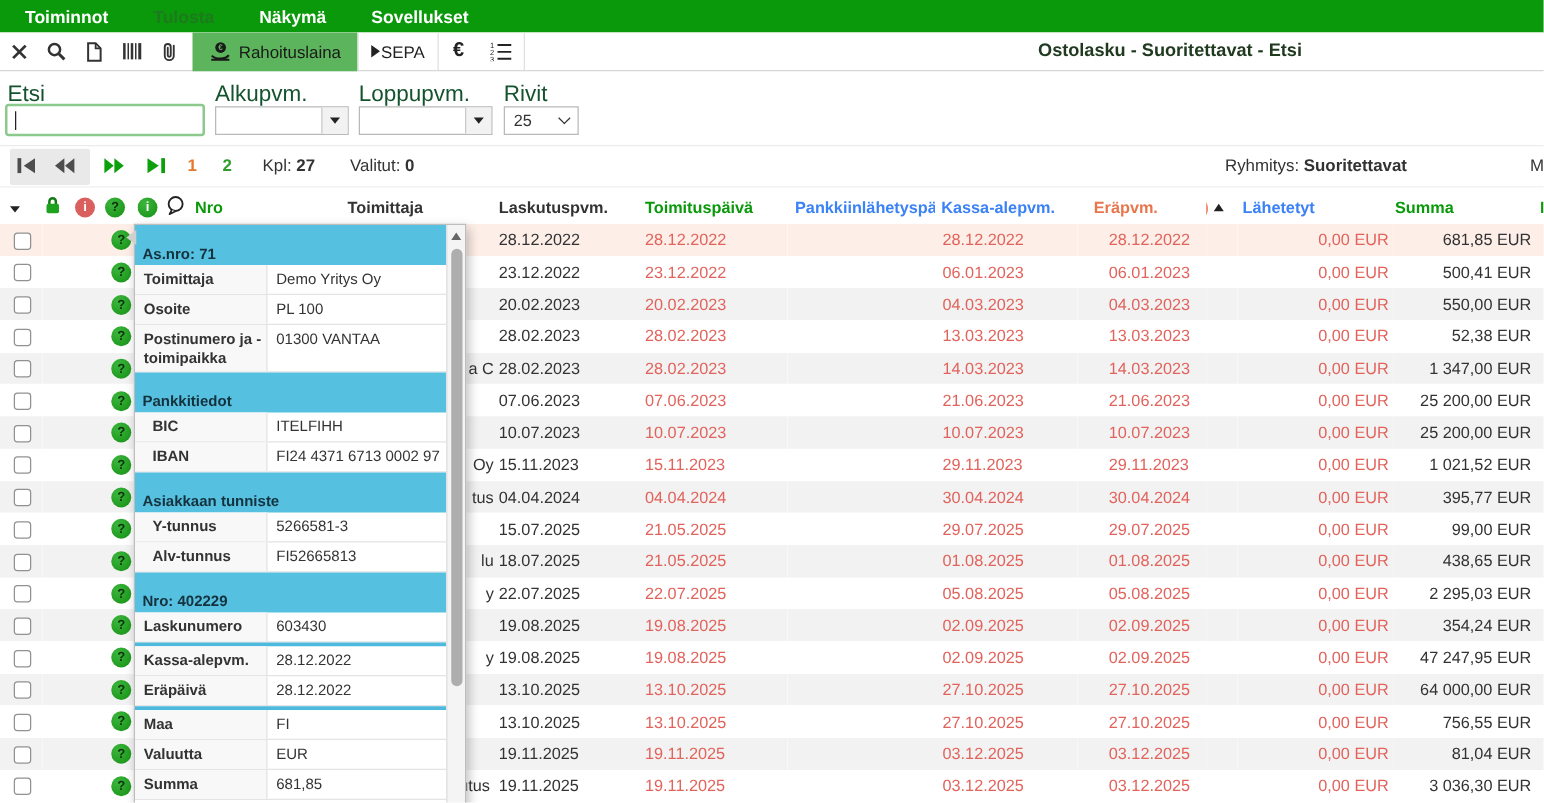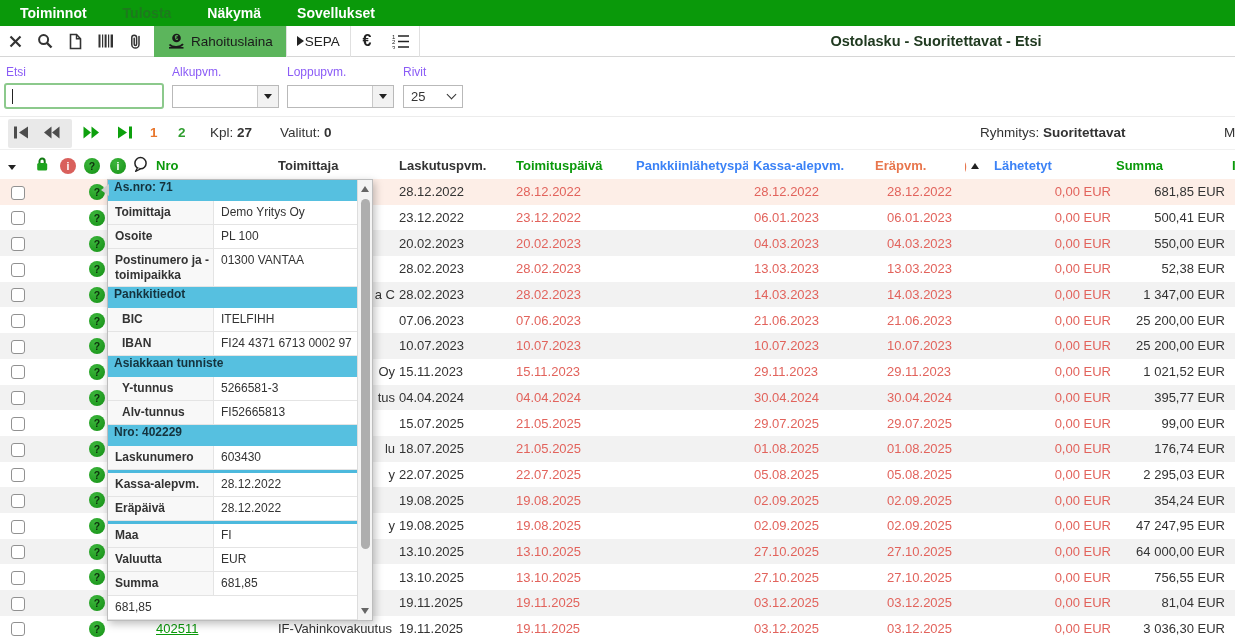--- a/index.html
+++ b/index.html
@@ -26,21 +26,21 @@
   .sepa-btn .arrow { width:0;height:0;border-top:5px solid transparent;border-bottom:5px solid transparent;
     border-left:7px solid #222; margin-right:1px; }
   .sepa-btn span { font-size:13.5px; color:#222; }
   .euro-btn { width:32px; font-size:16px; font-weight:700; color:#222; }
   .vsep { width:1px; height:31px; background:#e0e0e0; }
   .page-title { position:absolute; left:780px; width:312px; text-align:center;
     line-height:31px; font-size:14.5px; font-weight:700; color:#203a20; }
 
   
   .filterbar { position:relative; height:60px; border-bottom:1px solid #ececec; }
-  .flabel { position:absolute; top:8px; font-size:12px; color:#8b5cf6; }
+  .flabel { position:absolute; top:8px; font-size:18px; color:#14532d; }
   .etsi-input { position:absolute; left:4px; top:26px; width:160px; height:26px;
     border:2px solid #8cc98c; border-radius:3px; background:#fff; }
   .etsi-input .caret { position:absolute; left:6px; top:4px; width:1px; height:15px; background:#222; }
   .combo { position:absolute; top:28px; width:107px; height:23px; border:1px solid #b9b9b9;
     display:flex; background:#fff; cursor:pointer; }
   .combo .box { flex:1; }
   .combo .dd { width:21px; border-left:1px solid #c9c9c9; background:#f2f2f2;
     display:flex; align-items:center; justify-content:center; }
   .tri-down { width:0; height:0; border-left:4px solid transparent; border-right:4px solid transparent;
     border-top:5px solid #222; }
@@ -93,21 +93,21 @@
   .tri-up-s { width:0;height:0;border-left:4.5px solid transparent;border-right:4.5px solid transparent;
     border-bottom:6px solid #222; }
   .hdr-caret { margin-left:8px; }
 
   
   .popup { position:absolute; left:107px; top:179px; width:266px; background:#fff;
     border:1px solid #bdbdbd; box-shadow:2px 3px 8px rgba(0,0,0,0.25); z-index:10; display:flex; }
   .popup .notch { position:absolute; left:-7px; top:4px; width:0; height:0;
     border-top:6px solid transparent; border-bottom:6px solid transparent; border-right:8px solid #cfcfcf; }
   .popup-body { flex:1; font-size:12px; }
-  .p-section { background:#56c0e0; font-weight:700; color:#14323d; padding:0 6px; height:21px; }
+  .p-section { background:#56c0e0; font-weight:700; color:#14323d; padding:16px 6px; height:21px; }
   .p-field { display:flex; border-bottom:1px solid #e4e4e4; min-height:24px; }
   .p-field.tall { min-height:38px; }
   .p-field .lab { width:106px; font-weight:700; padding:4px 4px 3px 7px; background:#f8f8f8;
     border-right:1px solid #e4e4e4; line-height:1.25; }
   .p-field.indent .lab { padding-left:14px; }
   .p-field .val { flex:1; padding:4px 4px 3px 7px; }
   .p-divider { height:3px; background:#4cb9dd; }
   .p-scroll { width:15px; background:#f4f4f4; border-left:1px solid #ddd; position:relative; }
   .p-scroll .up, .p-scroll .down { position:absolute; left:0; width:14px; height:16px;
     display:flex; align-items:center; justify-content:center; cursor:pointer; }
@@ -528,21 +528,21 @@
         <td></td>
         <td class="c-nro"></td>
         <td class="c-toim frag">lu</td>
         <td class="c-lask">18.07.2025</td>
         <td class="c-red c-tpv">21.05.2025</td>
         <td></td>
         <td class="c-red c-kassa">01.08.2025</td>
         <td class="c-red c-era">01.08.2025</td>
         <td></td>
         <td class="c-red c-lah">0,00 EUR</td>
-        <td class="c-summa">176,74 EUR</td>
+        <td class="c-summa">438,65 EUR</td>
         <td></td>
       </tr>
       <tr>
         <td><span class="checkbox"></span></td>
         <td></td>
         <td></td>
         <td style="text-align: center;"><span class="circle-icon ci-green">?</span></td>
         <td></td>
         <td></td>
         <td class="c-nro"></td>

